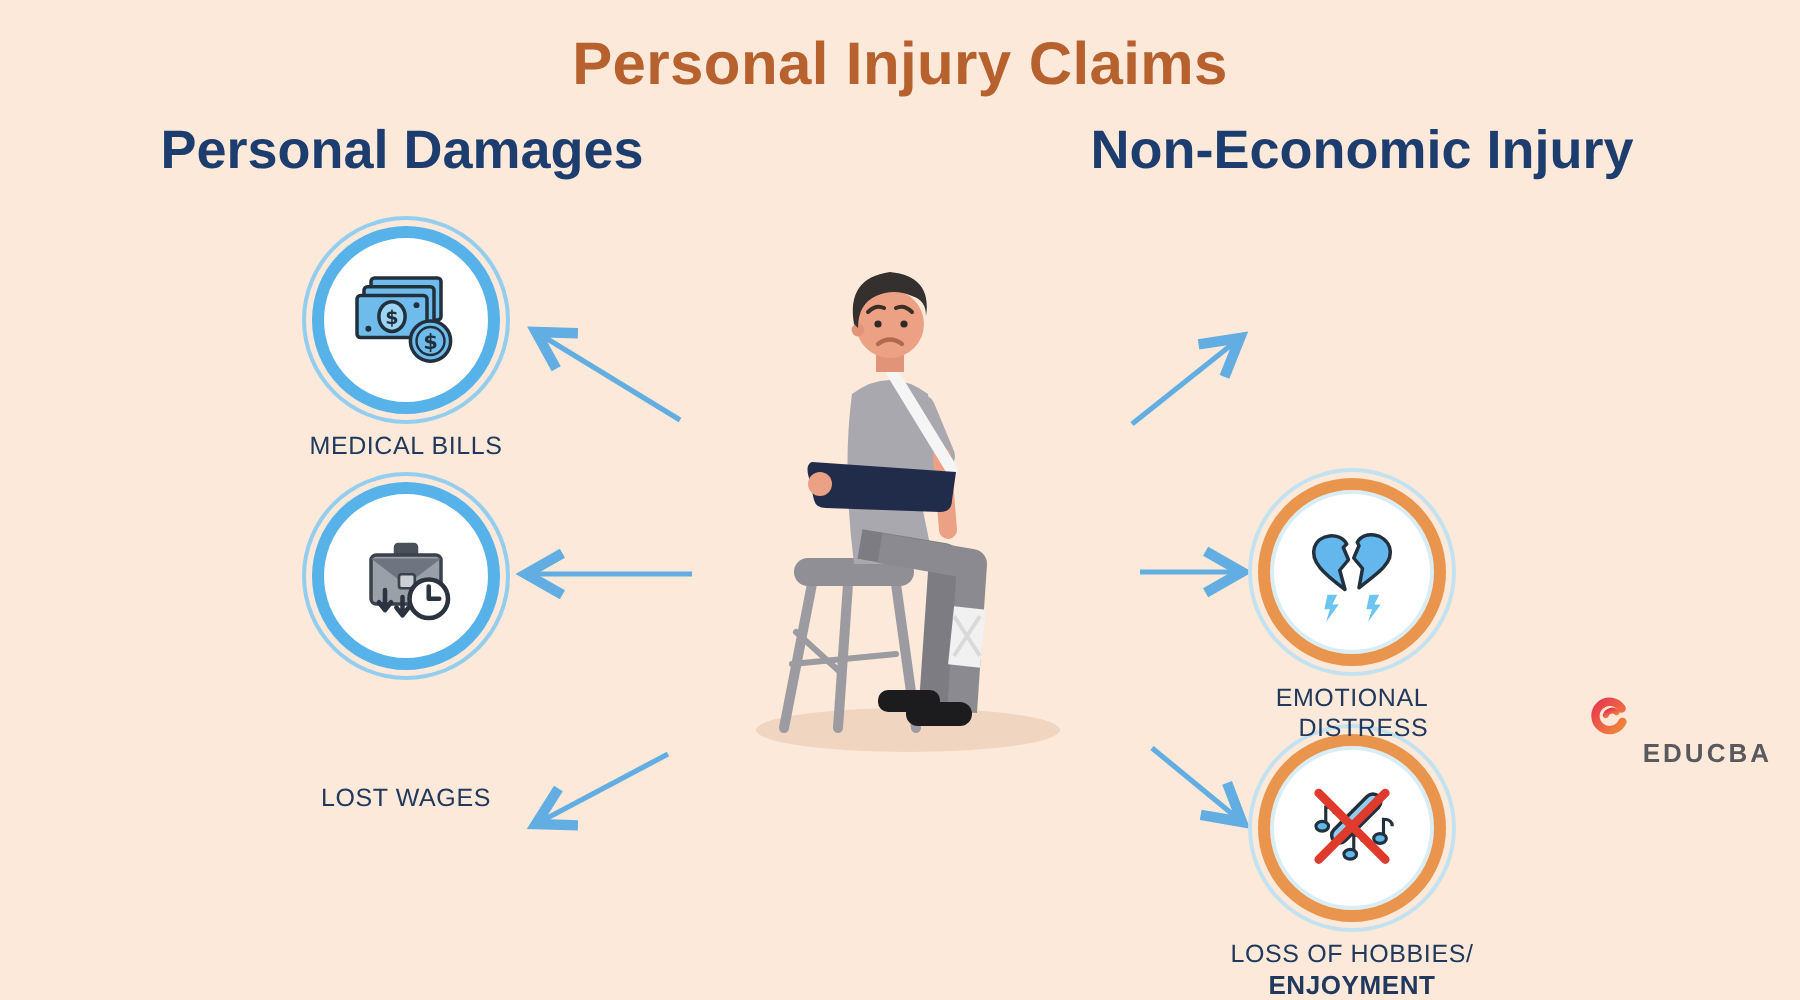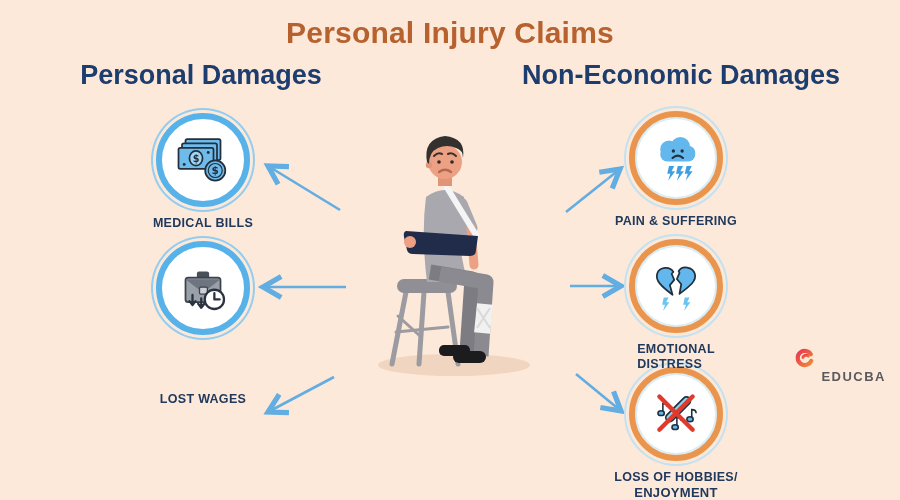--- a/index.html
+++ b/index.html
@@ -19,42 +19,42 @@
   .heading.left{left:26px;width:350px;}
   .heading.right{left:506px;width:350px;}
 
   .item{position:absolute;width:160px;display:flex;flex-direction:column;align-items:center;}
   .circle{width:94px;height:94px;border-radius:50%;background:#fff;
     display:flex;align-items:center;justify-content:center;}
   .circle.blue{border:6px solid var(--ring-blue);
     box-shadow:0 0 0 3px var(--background),0 0 0 5px var(--ring-outer-blue);}
   .circle.orange{border:6px solid var(--ring-orange);
     box-shadow:0 0 0 3px var(--background),0 0 0 5px #c2e2f1, inset 0 0 0 2px #d9edf7;}
-  .item-label{margin-top:9px;font-size:12.5px;font-weight:700;color:var(--label);
-    letter-spacing:.3px;text-align:left;white-space:pre-line;line-height:1.18;}
+  .item-label{margin-top:9px;font-size:12.5px;font-weight:400;color:var(--label);
+    letter-spacing:.3px;text-align:right;white-space:pre-line;line-height:1.18;}
   .item-sublabel{font-size:13px;font-weight:800;color:var(--label);letter-spacing:.3px;text-align:center;}
 
   .pos-l1{left:123px;top:113px;} .pos-l2{left:123px;top:241px;gap:48px;} .pos-l3{left:123px;top:369px;}
   .pos-r1{left:596px;top:111px;} .pos-r2{left:596px;top:239px;} .pos-r3{left:596px;top:367px;}
 
   .arrows,.man{position:absolute;left:0;top:0;pointer-events:none;}
   .arrows{width:900px;height:500px;}
   .man{left:368px;top:122px;width:180px;height:260px;}
 
   .logo{position:absolute;right:14px;bottom:12px;display:flex;align-items:center;gap:6px;}
   .logo-text{font-size:13px;font-weight:600;color:var(--logo-text);letter-spacing:1.5px;margin-top:37px;}
 </style>
 </head>
 <body>
 
 <div class="stage">
 
   <div class="page-title">Personal Injury Claims</div>
   <div class="heading left">Personal Damages</div>
-  <div class="heading right">Non-Economic Damages</div>
+  <div class="heading right">Non-Economic Injury</div>
 
   <svg class="arrows" viewBox="0 0 900 500">
     <defs>
       <marker id="ah" markerWidth="12" markerHeight="12" refX="8" refY="5" orient="auto">
         <path d="M1,1 L8,5 L1,9" fill="none" stroke="#62ade1" stroke-width="2"></path>
       </marker>
     </defs>
     <g stroke="#62ade1" stroke-width="2.6" fill="none">
       <line x1="340" y1="210" x2="268" y2="166" marker-end="url(#ah)"></line>
       <line x1="346" y1="287" x2="263" y2="287" marker-end="url(#ah)"></line>
@@ -135,41 +135,20 @@
           <path d="M30,44 L30,54 M26.5,50 L30,54.5 L33.5,50"></path>
         </g>
         <circle cx="45" cy="45" r="11" fill="#ffffff" stroke="#2b3340" stroke-width="2.6"></circle>
         <path d="M45,45 L45,38 M45,45 L51,45" stroke="#2b3340" stroke-width="2.6" stroke-linecap="round" fill="none"></path>
       </svg>
     </div>
     <div class="item-label">LOST WAGES</div>
   </div>
 
 
-  <div class="item pos-r1">
-    <div class="circle orange">
-      <svg width="56" height="56" viewBox="0 0 64 64">
-        <g fill="#64b7ec">
-          <circle cx="24" cy="22" r="10"></circle>
-          <circle cx="37" cy="19" r="11"></circle>
-          <circle cx="46" cy="26" r="8"></circle>
-          <rect x="14" y="20" width="40" height="16" rx="8"></rect>
-        </g>
-        <circle cx="29" cy="24" r="1.9" fill="#22303e"></circle>
-        <circle cx="39" cy="24" r="1.9" fill="#22303e"></circle>
-        <path d="M28,32 Q34,26.5 40,32" stroke="#22303e" stroke-width="2.4" fill="none" stroke-linecap="round"></path>
-        <g fill="#3f9fe0">
-          <path d="M24,41 h6 l-3,6 h4 l-8,11 l2.5,-8 h-3.5 Z"></path>
-          <path d="M34,41 h6 l-3,6 h4 l-8,11 l2.5,-8 h-3.5 Z"></path>
-          <path d="M44,41 h6 l-3,6 h4 l-8,11 l2.5,-8 h-3.5 Z"></path>
-        </g>
-      </svg>
-    </div>
-    <div class="item-label">PAIN &amp; SUFFERING</div>
-  </div>
 
   <div class="item pos-r3">
     <div class="circle orange">
       <svg width="56" height="56" viewBox="0 0 64 64">
         <g transform="rotate(45 33 28)">
           <rect x="28.5" y="8" width="9" height="36" rx="4.5" fill="#8fd0f2" stroke="#22303e" stroke-width="2"></rect>
         </g>
         <g fill="#5fb7ea" stroke="#22303e" stroke-width="1.8">
           <path d="M17,30 l0,-10 q5,0 5,4" fill="none"></path>
           <ellipse cx="15" cy="31" rx="3.6" ry="2.8"></ellipse>

